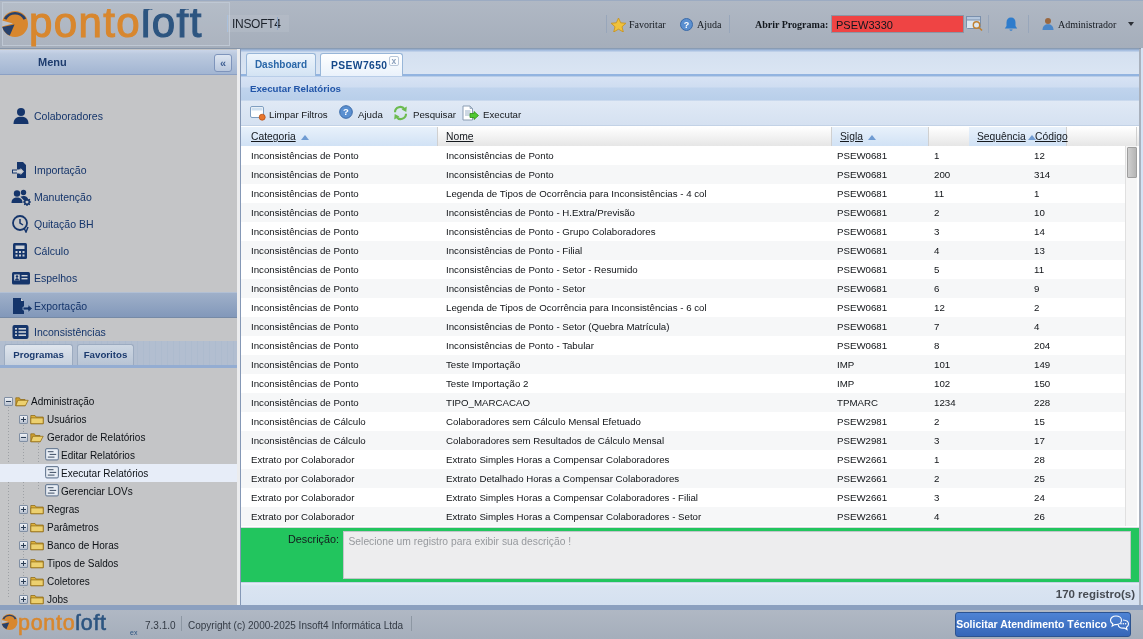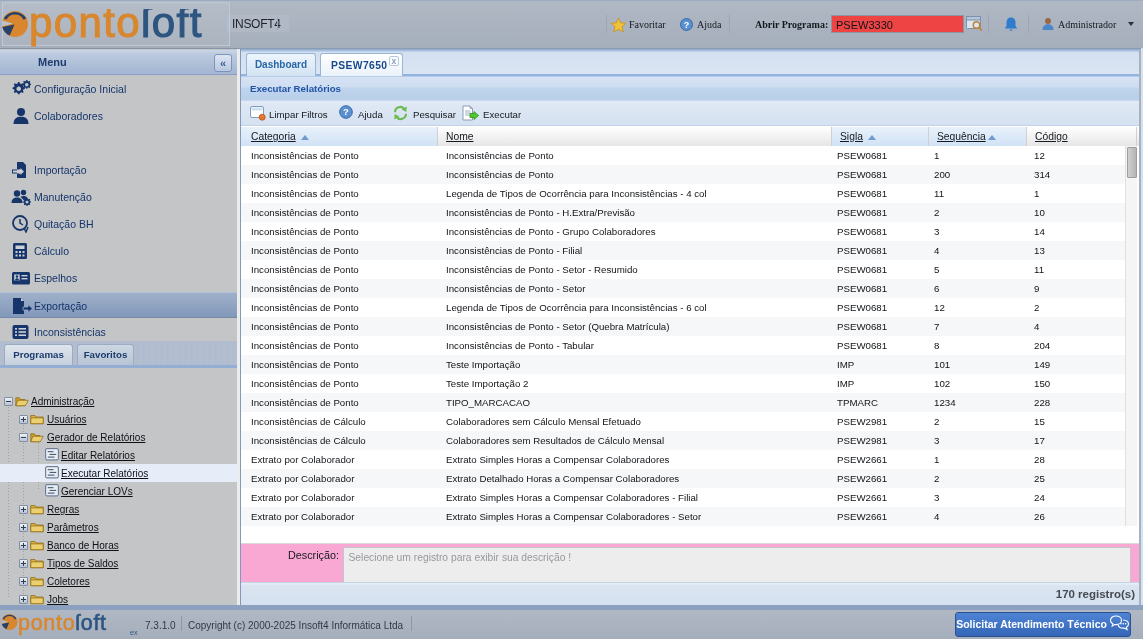--- a/index.html
+++ b/index.html
@@ -47,21 +47,21 @@
 
 #filterrow { left:0; top:319px; width:237px; height:27px; }
 #filterrow label { position:absolute; right:174px; top:8px; font-size:10px; color:#15191f; }
 #flt-inp { position:absolute; left:66px; top:4px; width:142px; height:18px; background:#e0e2e5; border:1px solid #97a0aa; }
 .fbtn { position:absolute; top:4px; width:13px; height:18px; background:linear-gradient(#eef0f2,#d3d7db);
   border:1px solid #97a0aa; border-left:none; color:#3f6fae; font-weight:bold; text-align:center; }
 
 #tree { left:0; top:343px; width:237px; height:215px; overflow:hidden; }
 .trow { position:relative; width:237px; height:18px; }
 .trow.sel { background:#e7edf8; }
-.tt { position:absolute; top:4px; font-size:10px; color:#0d1116;text-decoration:underline; }
+.tt { position:absolute; top:4px; font-size:10px; color:#0d1116; }
 .ebox { position:absolute; top:5px; width:9px; height:9px; border:1px solid #808fa4; border-radius:1px;
   background:linear-gradient(#eef1f5,#b9c2d1); }
 .ebox:before, .ebox.plus:after { content:""; position:absolute; background:#2c3e55; }
 .ebox:before { left:1px; top:3px; width:5px; height:1px; }
 .ebox.plus:after { left:3px; top:1px; width:1px; height:5px; }
 .tline { position:absolute; width:1px; background-image:repeating-linear-gradient(180deg,#9da0a4 0 1px,rgba(0,0,0,0) 1px 3px); }
 .fold { position:absolute; top:2px; }
 .docic { position:absolute; top:2px; }
 
 
@@ -98,21 +98,21 @@
   border-right:4px solid transparent; border-bottom:5px solid #6f9bd2; }
 #grows { left:0; top:98px; width:885px; height:380px; }
 .gr { position:relative; width:885px; height:19px; }
 .gr.alt { background:#f6f7f8; }
 .gc { position:absolute; top:4px; font-size:9.7px; color:#111418; white-space:nowrap; }
 .c1 { left:11px; } .c2 { left:206px; } .c3 { left:597px; } .c4 { left:694px; } .c5 { left:794px; }
 
 #vsb { left:885px; top:98px; width:12px; height:380px; background:#f5f5f5; border-left:1px solid #e0e0e0; }
 #vsb .thumb { position:absolute; left:1px; top:1px; width:10px; height:31px; background:linear-gradient(90deg,#cfcfcf,#b5b5b5); border:1px solid #9e9e9e; border-radius:1px; }
 
-#desc { left:0; top:479px; width:899px; height:55px; background:#f9a8d4; border-top:1px solid #d6dade;margin-top:16px; }
+#desc { left:0; top:479px; width:899px; height:55px; background:#22c55e; border-top:1px solid #d6dade; }
 #desc label { position:absolute; right:800px; top:5px; font-size:10.8px; color:#15191e; }
 #desc .ta { position:absolute; left:103px; top:3px; width:788px; height:48px; background:#ededee; border:1px solid #c3c6ca; }
 #desc .ta span { position:absolute; left:4.5px; top:4px; font-size:10.3px; color:#96999d; }
 
 #gstat { left:0; top:534px; width:899px; height:23px; background:linear-gradient(180deg,#e8f0f9 0px,#dae4f1 3px,#d5e1f0 100%); border-top:1px solid #c3d2e4; }
 #gstat b { position:absolute; right:4px; top:5px; font-size:11.5px; color:#464b52; }
 #mainbottom { left:0; top:605px; width:1143px; height:5px; background:#8ca0bf; }
 #rightstrip { left:1141px; top:48px; width:2px; height:557px; background:#d3e2f4; }
 
 
@@ -176,29 +176,20 @@
   <path d="M1.5,13 C1.5,9 4,7.2 7,7.2 C10,7.2 12.5,9 12.5,13 Z" fill="#4a86c8"></path>
 </svg>
 <span class="abs htxt" style="left:1058px;top:18px">Administrador</span>
 <div class="abs" id="admin-arrow"></div>
 
 <div class="abs" id="side">
   <div class="abs" id="menuttl">
       <b>Menu</b>
       <div id="collapse">«</div>
     </div>
-  <div class="abs mi" style="top:26.5px">
-    <svg width="20" height="18" viewBox="0 0 20 18">
-        <g fill="#15356b">
-      <path d="M7,2 l1.5,0 l0.4,1.4 l1.4,0.6 l1.3,-0.8 l1.1,1.1 l-0.8,1.3 l0.6,1.4 l1.4,0.4 l0,1.5 l-1.4,0.4 l-0.6,1.4 l0.8,1.3 l-1.1,1.1 l-1.3,-0.8 l-1.4,0.6 l-0.4,1.4 l-1.5,0 l-0.4,-1.4 l-1.4,-0.6 l-1.3,0.8 l-1.1,-1.1 l0.8,-1.3 l-0.6,-1.4 l-1.4,-0.4 l0,-1.5 l1.4,-0.4 l0.6,-1.4 l-0.8,-1.3 l1.1,-1.1 l1.3,0.8 l1.4,-0.6 Z M7.75,6.5 a2.3,2.3 0 1 0 0.001,0 Z" fill-rule="evenodd"></path>
-      <path d="M15.2,0 l1.1,0 l0.3,1 l1,0.4 l0.9,-0.55 l0.8,0.8 l-0.55,0.9 l0.4,1 l1,0.3 l0,1.1 l-1,0.3 l-0.4,1 l0.55,0.9 l-0.8,0.8 l-0.9,-0.55 l-1,0.4 l-0.3,1 l-1.1,0 l-0.3,-1 l-1,-0.4 l-0.9,0.55 l-0.8,-0.8 l0.55,-0.9 l-0.4,-1 l-1,-0.3 l0,-1.1 l1,-0.3 l0.4,-1 l-0.55,-0.9 l0.8,-0.8 l0.9,0.55 l1,-0.4 Z M15.75,3 a1.7,1.7 0 1 0 0.001,0 Z" fill-rule="evenodd"></path>
-    </g>
-      </svg>
-      <span>Configuração Inicial</span>
-    </div>
   <div class="abs mi" style="top:53.5px">
     <svg width="20" height="18" viewBox="0 0 20 18">
         <g fill="#15356b">
       <circle cx="10" cy="5" r="4"></circle>
           <path d="M2.5,17 C2.5,11.5 6,9.8 10,9.8 C14,9.8 17.5,11.5 17.5,17 Z"></path>
     </g>
       </svg>
       <span>Colaboradores</span>
     </div>
   <div class="abs mi" style="top:107.5px">
@@ -451,21 +442,21 @@
         <span style="left:11px">Categoria</span>
         <div class="sortarr" style="left:61px"></div>
       </div>
     <div class="gh" style="left:198px;width:394px">
         <span>Nome</span>
       </div>
     <div class="gh sorted" style="left:592px;width:97px">
         <span>Sigla</span>
         <div class="sortarr" style="left:36px"></div>
       </div>
-    <div class="gh sorted" style="left:689px;width:98px">
+    <div class="gh sorted" style="left:729px;width:98px">
         <span>Sequência</span>
         <div class="sortarr" style="left:59px"></div>
       </div>
     <div class="gh" style="left:787px;width:110px">
         <span>Código</span>
       </div>
   </div>
   <div class="abs" id="grows">
       <div class="gr">
         <span class="gc c1">Inconsistências de Ponto</span>

